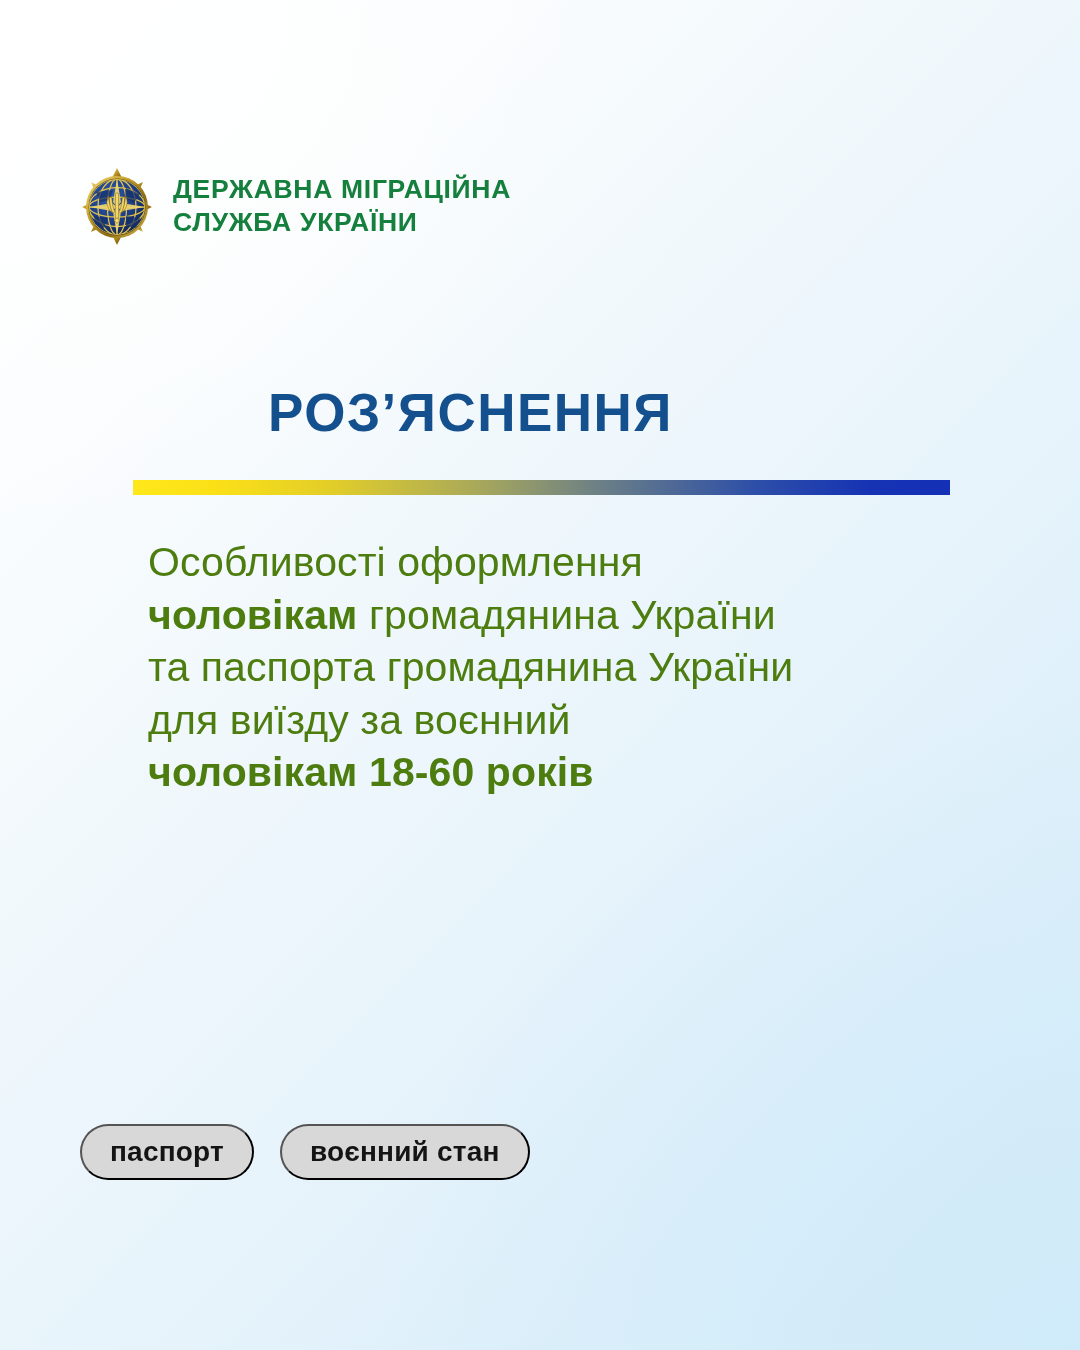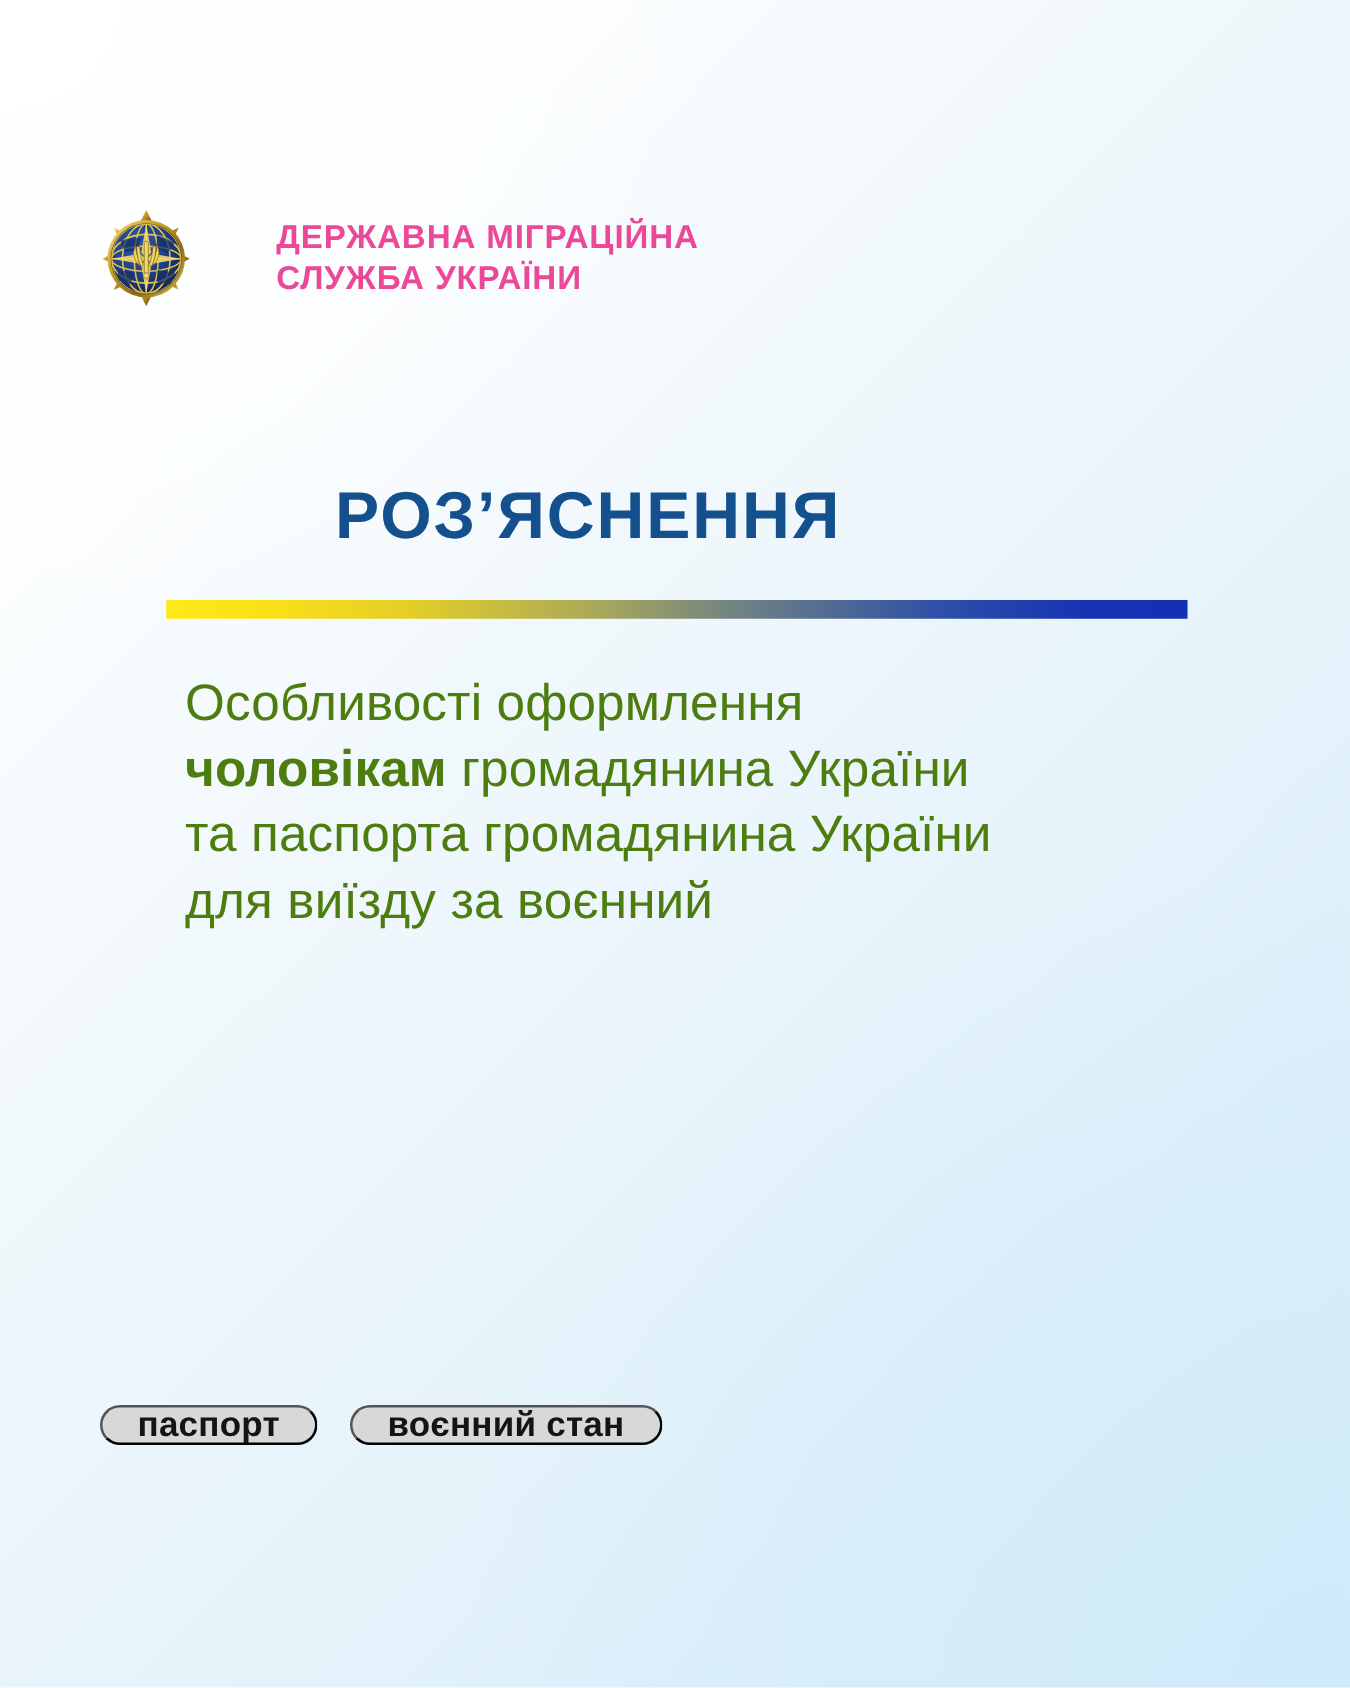--- a/index.html
+++ b/index.html
@@ -51,24 +51,23 @@
     width:74px; height:80px;
     flex:0 0 auto;
     display:block;
   }
 
   .org-name {
     font-size:26.5px;
     font-weight:bold;
     letter-spacing:0.7px;
     line-height:1.26;
-    color:#ec4899;
+    color:#15803d;
     white-space:pre-line;
     text-transform:uppercase;
-    margin-left:48px;
   }
 
   
   .title {
     position:absolute;
     left:268px;
     top:386px;
     font-size:53px;
     font-weight:bold;
     letter-spacing:1.5px;
@@ -115,21 +114,21 @@
     left:80px;
     top:1124px;
     display:flex;
     gap:26px;
     align-items:center;
   }
   .tag {
     background:#D8D8D8;
     color:#141414;
     border-radius:999px;
-    height:32px;
+    height:56px;
     padding:0 28px;
     display:inline-flex;
     align-items:center;
     justify-content:center;
     font-size:28px;
     font-weight:bold;
     letter-spacing:0.2px;
     white-space:nowrap;
   }
 </style>
@@ -215,18 +214,19 @@
 
 <h1 class="title">РОЗ’ЯСНЕННЯ</h1>
 
 <div class="rule"></div>
 
 <div class="body-copy">
     <span class="ln"><span>Особливості оформлення</span></span>
     <span class="ln"><b>чоловікам</b><span> громадянина України</span></span>
     <span class="ln"><span>та паспорта громадянина України</span></span>
     <span class="ln"><span>для виїзду за воєнний</span></span>
+    <span class="ln"><b>чоловікам 18-60 років</b></span>
   </div>
 
 <div class="tags">
     <button class="tag">паспорт</button>
     <button class="tag">воєнний стан</button>
   </div>
 
 </body></html>

